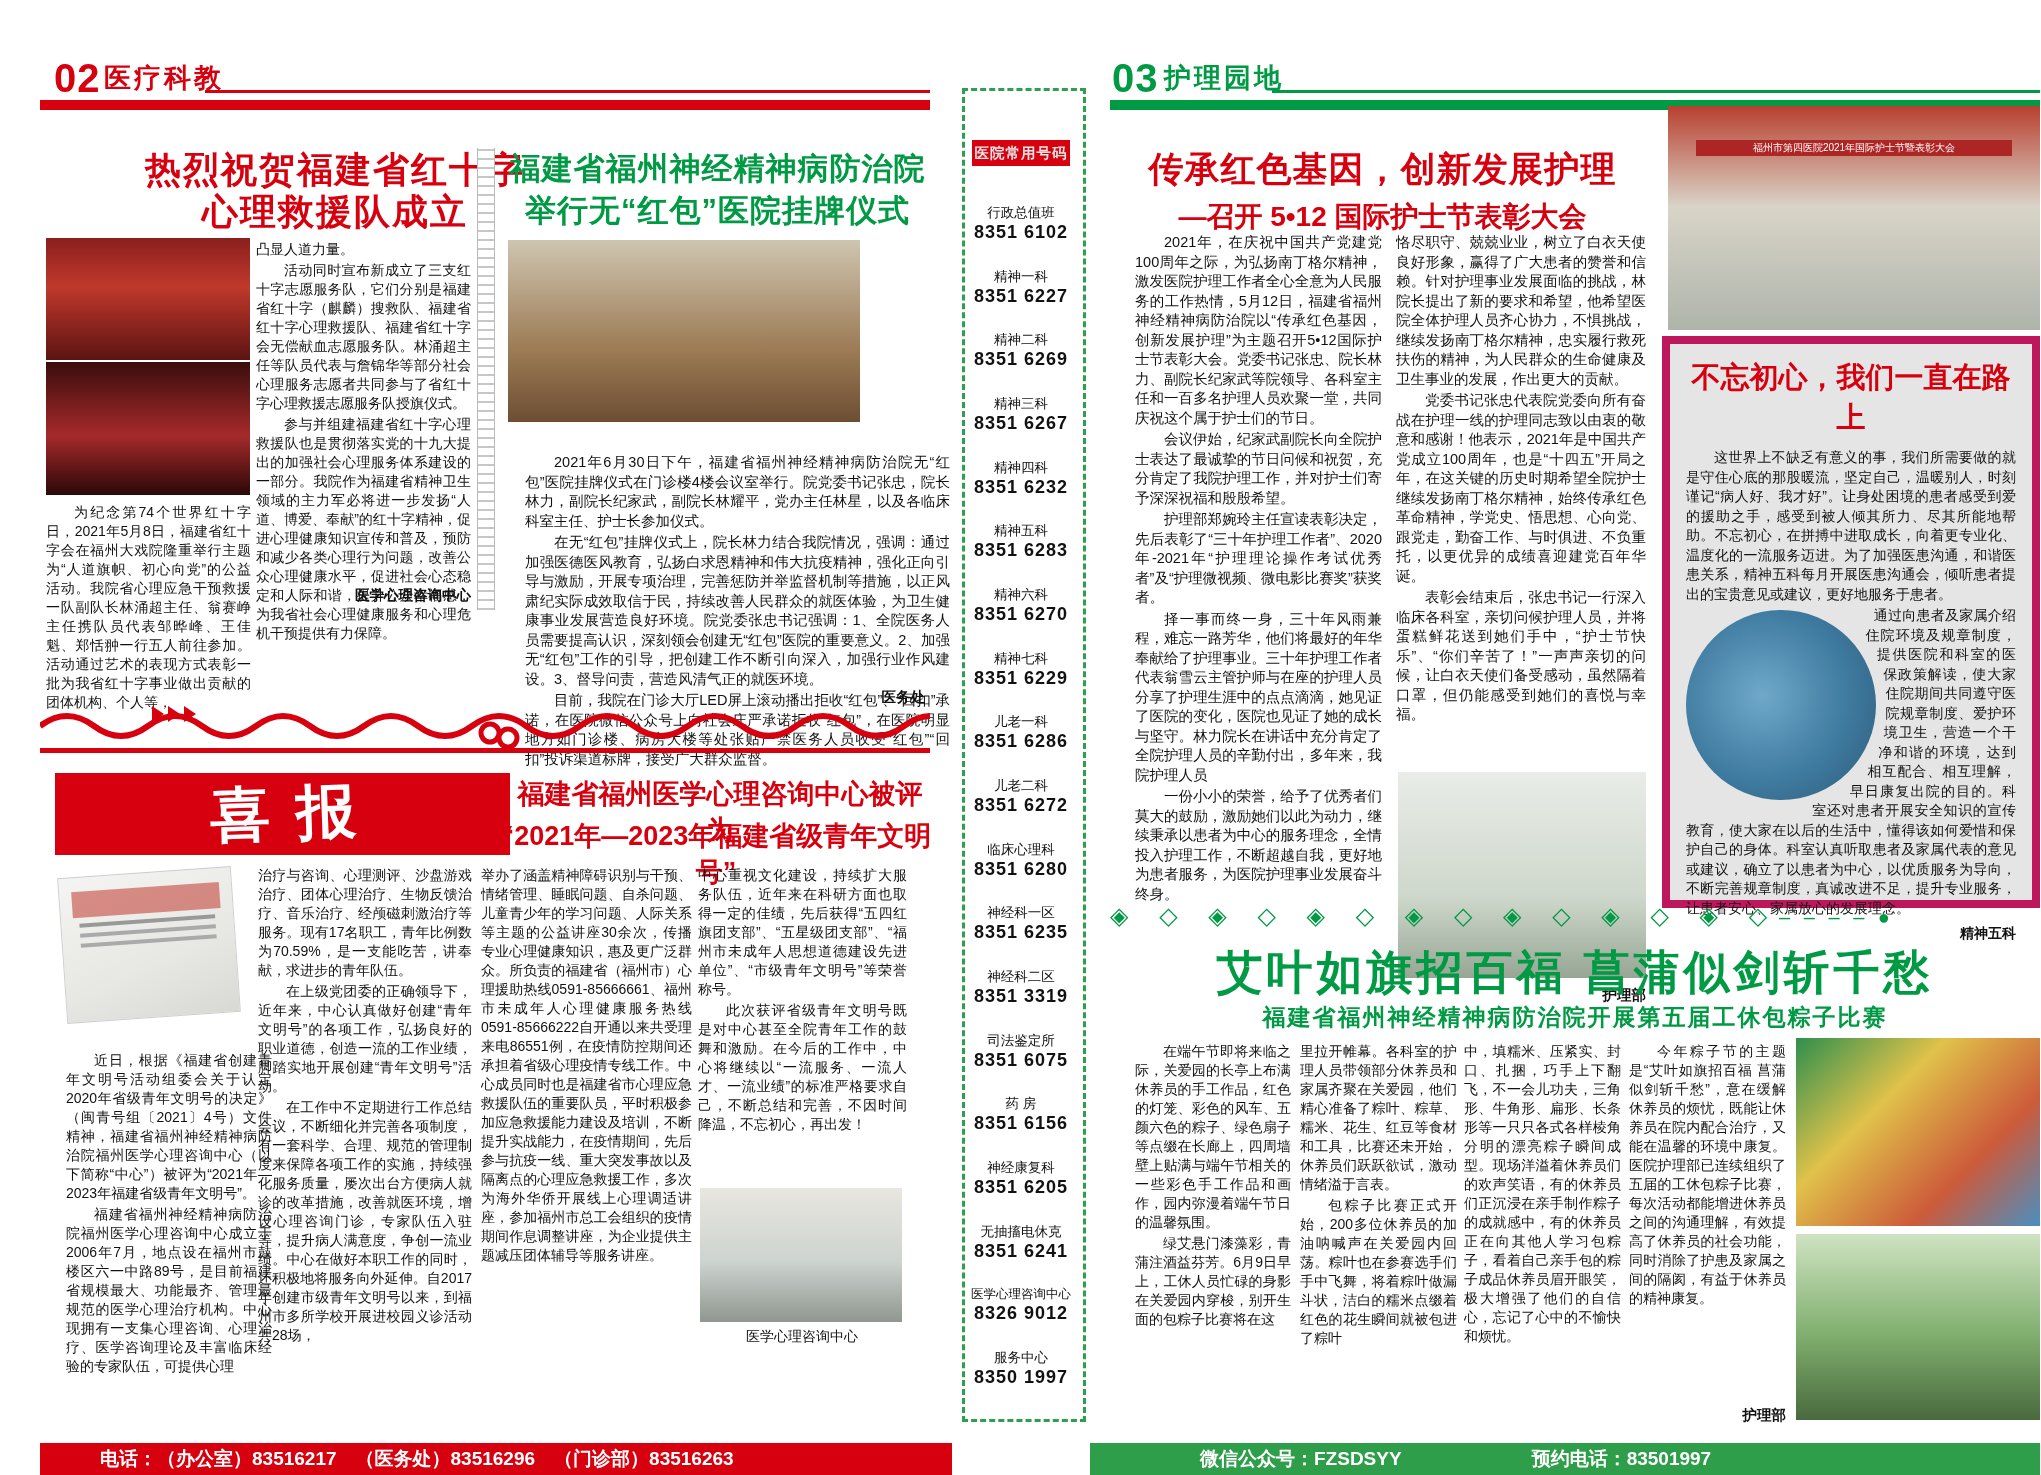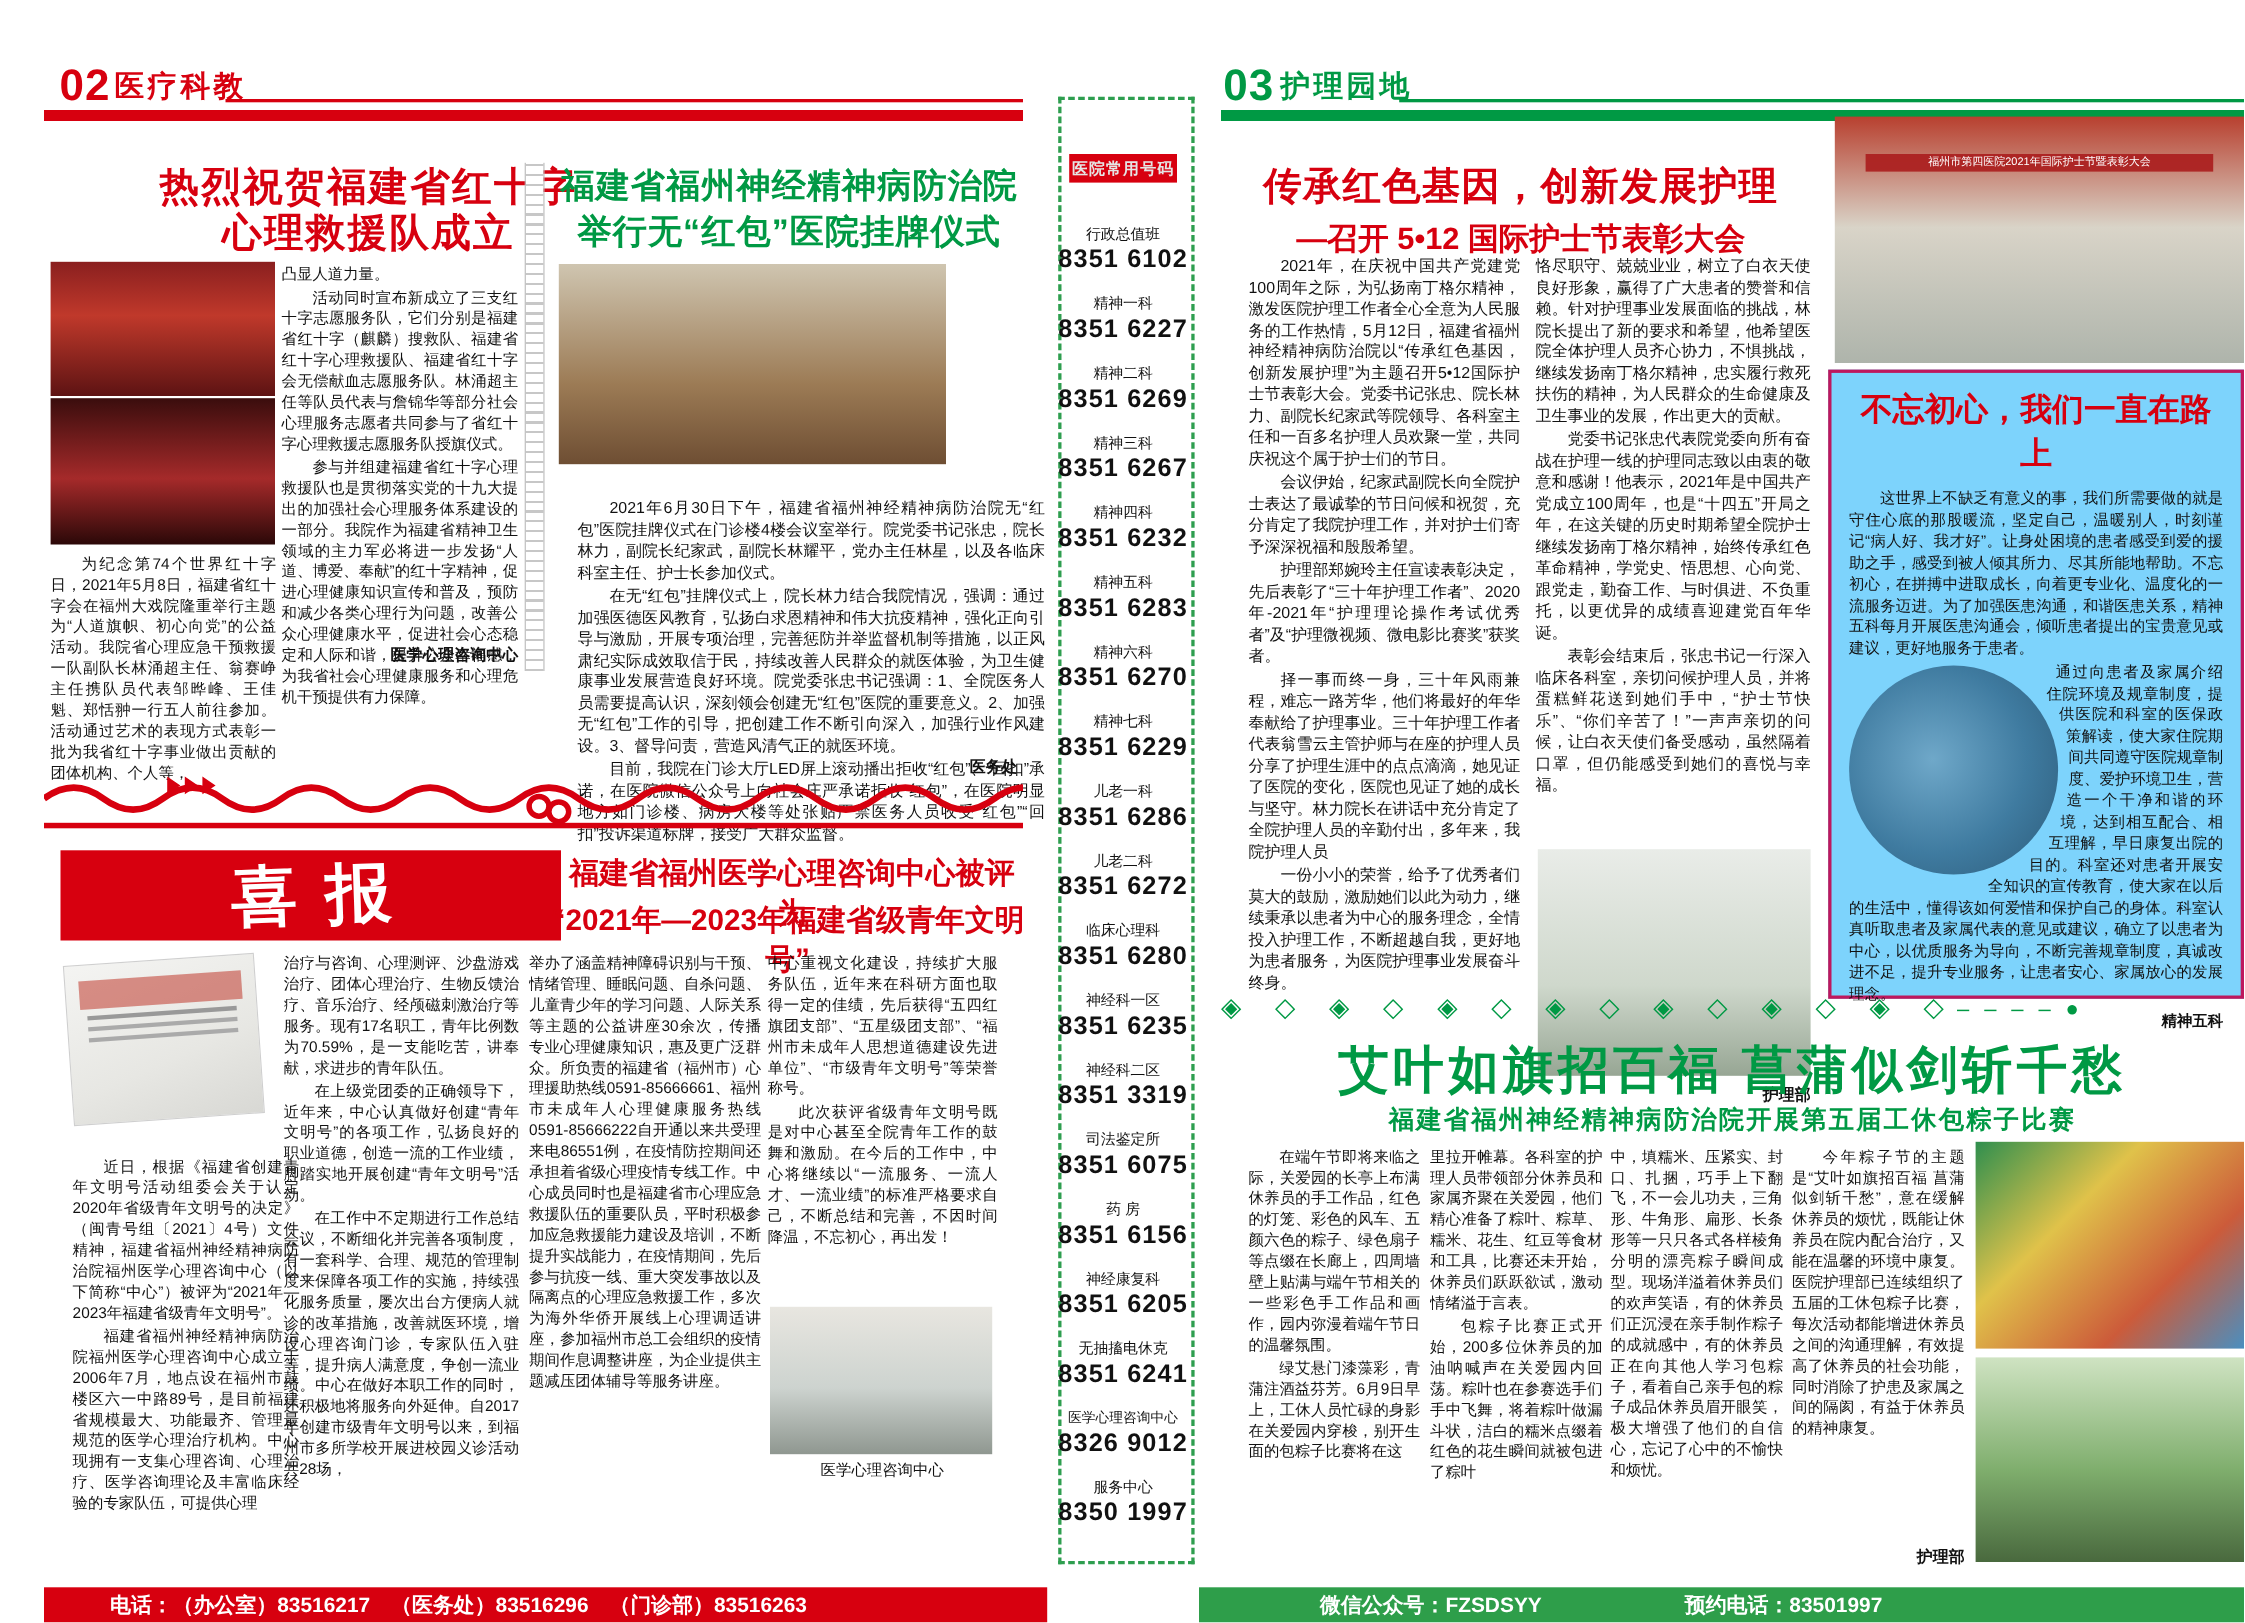--- a/index.html
+++ b/index.html
@@ -30,26 +30,26 @@
   .ph-circle{background:radial-gradient(circle at 40% 45%,#6fa8c9 0%,#3f7ba0 55%,#2c5a78 100%);border-radius:50%;}
   .ph-craft{background:linear-gradient(135deg,#2f8f4e 0%,#e0c24a 35%,#cc5b3a 70%,#4a8fc0 100%);}
   .ph-garden{background:linear-gradient(180deg,#cfe3c2 0%,#7fae6d 55%,#49693e 100%);}
   .greek{border-left:1px solid #b9b9b9;border-right:1px solid #b9b9b9;
          background:repeating-linear-gradient(0deg,#c7c7c7 0 2px,#ffffff 2px 9px);}
   .phonebox{border:3px dashed #2e9e4f;}
   .phonehead{background:#d7000f;color:#e5e5e5;font-size:14.5px;font-weight:bold;
              display:flex;align-items:center;justify-content:center;letter-spacing:1px;}
   .pentry{text-align:center;}
   .pname{font-size:13.5px;color:#111;}
-  .pnum{font-size:23px;font-weight:bold;color:#111;letter-spacing:1px;}
+  .pnum{font-size:18px;font-weight:bold;color:#111;letter-spacing:1px;}
   .footerbar{color:#ffffff;font-size:19px;font-weight:bold;display:flex;align-items:center;}
   .banner{background:#d7000f;display:flex;align-items:center;justify-content:center;}
   .bannertxt{color:#ffffff;font-size:60px;font-weight:bold;letter-spacing:26px;
              font-family:"Liberation Serif","DejaVu Serif",serif;transform:rotate(-2deg);text-indent:26px;}
-  .boxart{border:3px solid #be185d;background:#7dd3fc;}
+  .boxart{border:8px solid #be185d;background:#e5e5e5;}
   .divider-glyphs{color:#009944;font-size:24px;letter-spacing:12px;white-space:nowrap;overflow:hidden;}
   .overlaybanner{background:rgba(170,30,30,.92);color:#fff;font-size:10px;text-align:center;
                  line-height:16px;white-space:nowrap;overflow:hidden;}
 </style>
 </head>
 <body>
 
 <div class="abs pgnum red" style="left:54px;top:56px;">02</div>
 <div class="abs secname red" style="left:104px;top:60px;">医疗科教</div>
 <div class="abs thinline" style="left:205px;top:90px;width:725px;"></div>

